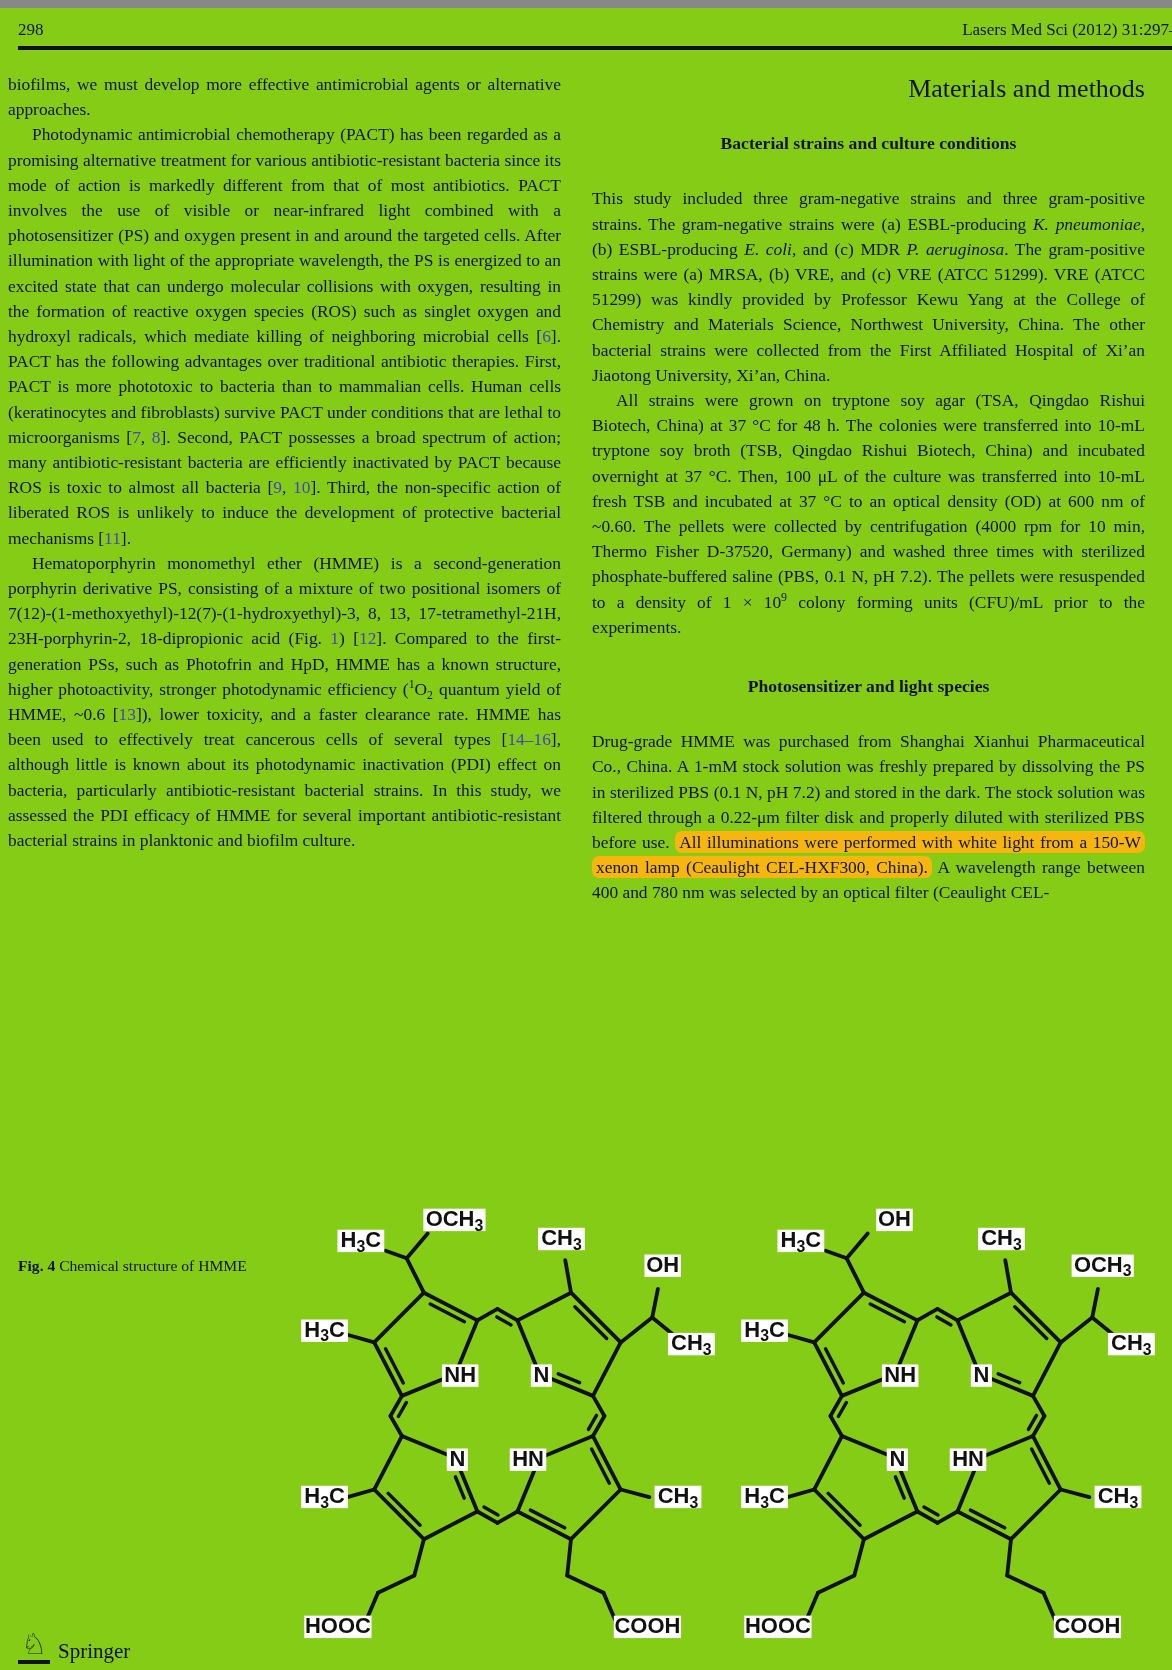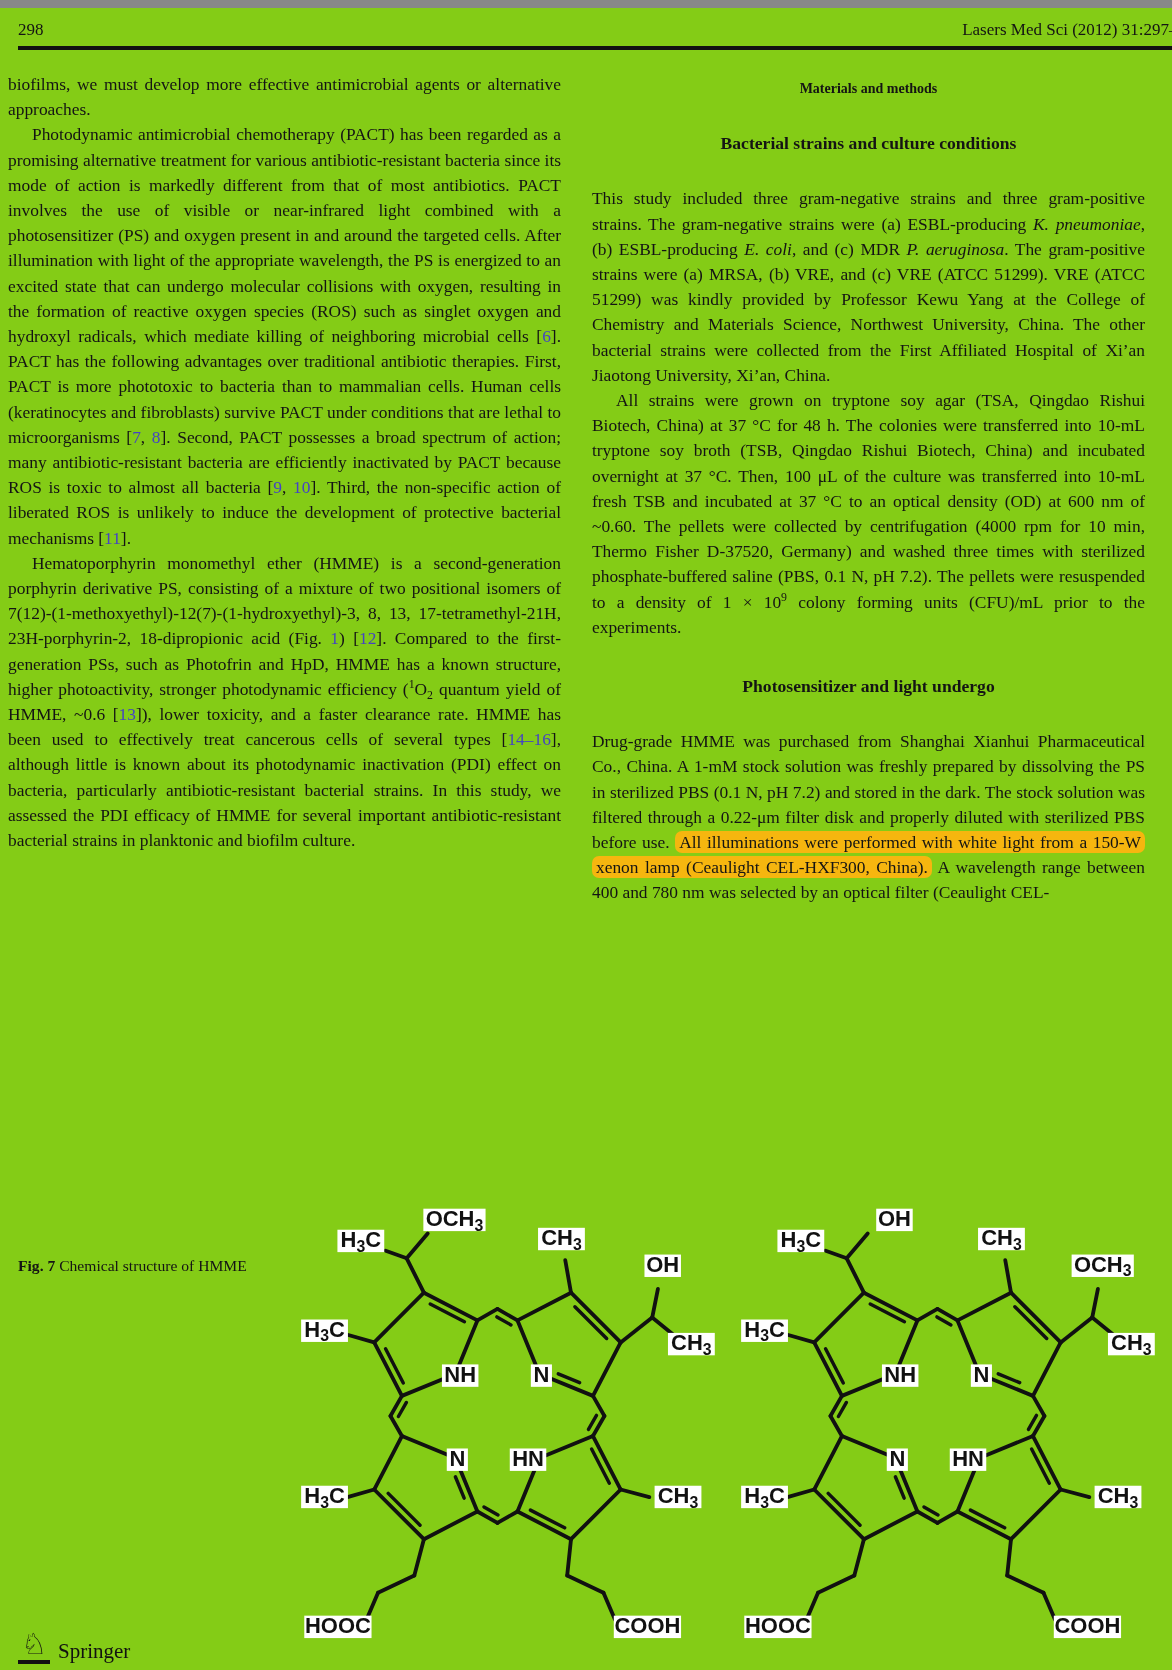--- a/index.html
+++ b/index.html
@@ -24,21 +24,21 @@
   .para{ margin:0; }
   .para.ind{ text-indent:24px; }
   .ref{ color:#4543c4; }
   .i{ font-style:italic;font-family:Liberation Serif, serif; }
   .sup{ vertical-align:super; font-size:0.68em; line-height:0; }
   .sub{ vertical-align:sub; font-size:0.68em; line-height:0; }
   .hl{
     background:#f6b60f; padding:1px 4px; border-radius:7px;
     -webkit-box-decoration-break:clone; box-decoration-break:clone;
   }
-  .h1{ font-size:14px; font-weight:bold; margin:4px 0 30px 0; text-align:center;}
+  .h1{ font-size:26px; font-weight:normal; margin:4px 0 30px 0; text-align:right;}
   .h2{ font-size:17.6px; font-weight:bold; margin:34px 0 30px 0; text-align:center;}
   .h2.first{ margin-top:0; }
   .figure{ position:absolute; left:0; top:1185px; width:1172px; height:460px; }
   .fig-caption{
     position:absolute; left:18px; top:62px; width:252px;
     font-size:15.6px; line-height:21px; text-align:left;
   }
   .fig-caption b{ font-weight:bold; }
   .struct{ position:absolute; top:8px; }
   .struct.s0{ left:292px; }
@@ -73,30 +73,30 @@
           <p class="para ind"><span>Hematoporphyrin monomethyl ether (HMME) is a second-generation porphyrin derivative PS, consisting of a mixture of two positional isomers of 7(12)-(1-methoxyethyl)-12(7)-(1-hydroxyethyl)-3, 8, 13, 17-tetramethyl-21H, 23H-porphyrin-2, 18-dipropionic acid (Fig. </span><span class="ref">1</span><span>) [</span><span class="ref">12</span><span>]. Compared to the first-generation PSs, such as Photofrin and HpD, HMME has a known structure, higher photoactivity, stronger photodynamic efficiency (</span><span class="sup">1</span><span>O</span><span class="sub">2</span><span> quantum yield of HMME, ~0.6 [</span><span class="ref">13</span><span>]), lower toxicity, and a faster clearance rate. HMME has been used to effectively treat cancerous cells of several types [</span><span class="ref">14–16</span><span>], although little is known about its photodynamic inactivation (PDI) effect on bacteria, particularly antibiotic-resistant bacterial strains. In this study, we assessed the PDI efficacy of HMME for several important antibiotic-resistant bacterial strains in planktonic and biofilm culture.</span></p>
         </div>
     </div>
     <div class="col">
       <div class="h1">Materials and methods</div>
       <div class="h2 first">Bacterial strains and culture conditions</div>
       <div>
           <p class="para"><span>This study included three gram-negative strains and three gram-positive strains. The gram-negative strains were (a) ESBL-producing </span><span class="i">K. pneumoniae</span><span>, (b) ESBL-producing </span><span class="i">E. coli</span><span>, and (c) MDR </span><span class="i">P. aeruginosa</span><span>. The gram-positive strains were (a) MRSA, (b) VRE, and (c) VRE (ATCC 51299). VRE (ATCC 51299) was kindly provided by Professor Kewu Yang at the College of Chemistry and Materials Science, Northwest University, China. The other bacterial strains were collected from the First Affiliated Hospital of Xi’an Jiaotong University, Xi’an, China.</span></p>
           <p class="para ind"><span>All strains were grown on tryptone soy agar (TSA, Qingdao Rishui Biotech, China) at 37 °C for 48 h. The colonies were transferred into 10-mL tryptone soy broth (TSB, Qingdao Rishui Biotech, China) and incubated overnight at 37 °C. Then, 100 μL of the culture was transferred into 10-mL fresh TSB and incubated at 37 °C to an optical density (OD) at 600 nm of ~0.60. The pellets were collected by centrifugation (4000 rpm for 10 min, Thermo Fisher D-37520, Germany) and washed three times with sterilized phosphate-buffered saline (PBS, 0.1 N, pH 7.2). The pellets were resuspended to a density of 1 × 10</span><span class="sup">9</span><span> colony forming units (CFU)/mL prior to the experiments.</span></p>
         </div>
-      <div class="h2">Photosensitizer and light undergo</div>
+      <div class="h2">Photosensitizer and light species</div>
       <div>
           <p class="para"><span>Drug-grade HMME was purchased from Shanghai Xianhui Pharmaceutical Co., China. A 1-mM stock solution was freshly prepared by dissolving the PS in sterilized PBS (0.1 N, pH 7.2) and stored in the dark. The stock solution was filtered through a 0.22-μm filter disk and properly diluted with sterilized PBS before use. </span><span class="hl">All illuminations were performed with white light from a 150-W xenon lamp (Ceaulight CEL-HXF300, China).</span><span> A wavelength range between 400 and 780 nm was selected by an optical filter (Ceaulight CEL-</span></p>
         </div>
     </div>
   </div>
 
   <div class="figure">
     <div class="fig-caption">
-      <b>Fig. 7</b><span> Chemical structure of HMME</span>
+      <b>Fig. 4</b><span> Chemical structure of HMME</span>
     </div>
     <div class="struct s0"><svg width="430" height="449" viewBox="0 0 450 470">
           <line x1="171" y1="181" x2="115" y2="204" stroke="#111111" stroke-width="4" stroke-linecap="round"></line>
           <line x1="115" y1="204" x2="86" y2="148" stroke="#111111" stroke-width="4" stroke-linecap="round"></line>
           <line x1="86" y1="148" x2="138" y2="96" stroke="#111111" stroke-width="4" stroke-linecap="round"></line>
           <line x1="138" y1="96" x2="194" y2="125" stroke="#111111" stroke-width="4" stroke-linecap="round"></line>
           <line x1="194" y1="125" x2="171" y2="181" stroke="#111111" stroke-width="4" stroke-linecap="round"></line>
           <line x1="259" y1="181" x2="315" y2="204" stroke="#111111" stroke-width="4" stroke-linecap="round"></line>
           <line x1="315" y1="204" x2="344" y2="148" stroke="#111111" stroke-width="4" stroke-linecap="round"></line>
           <line x1="344" y1="148" x2="292" y2="96" stroke="#111111" stroke-width="4" stroke-linecap="round"></line>

